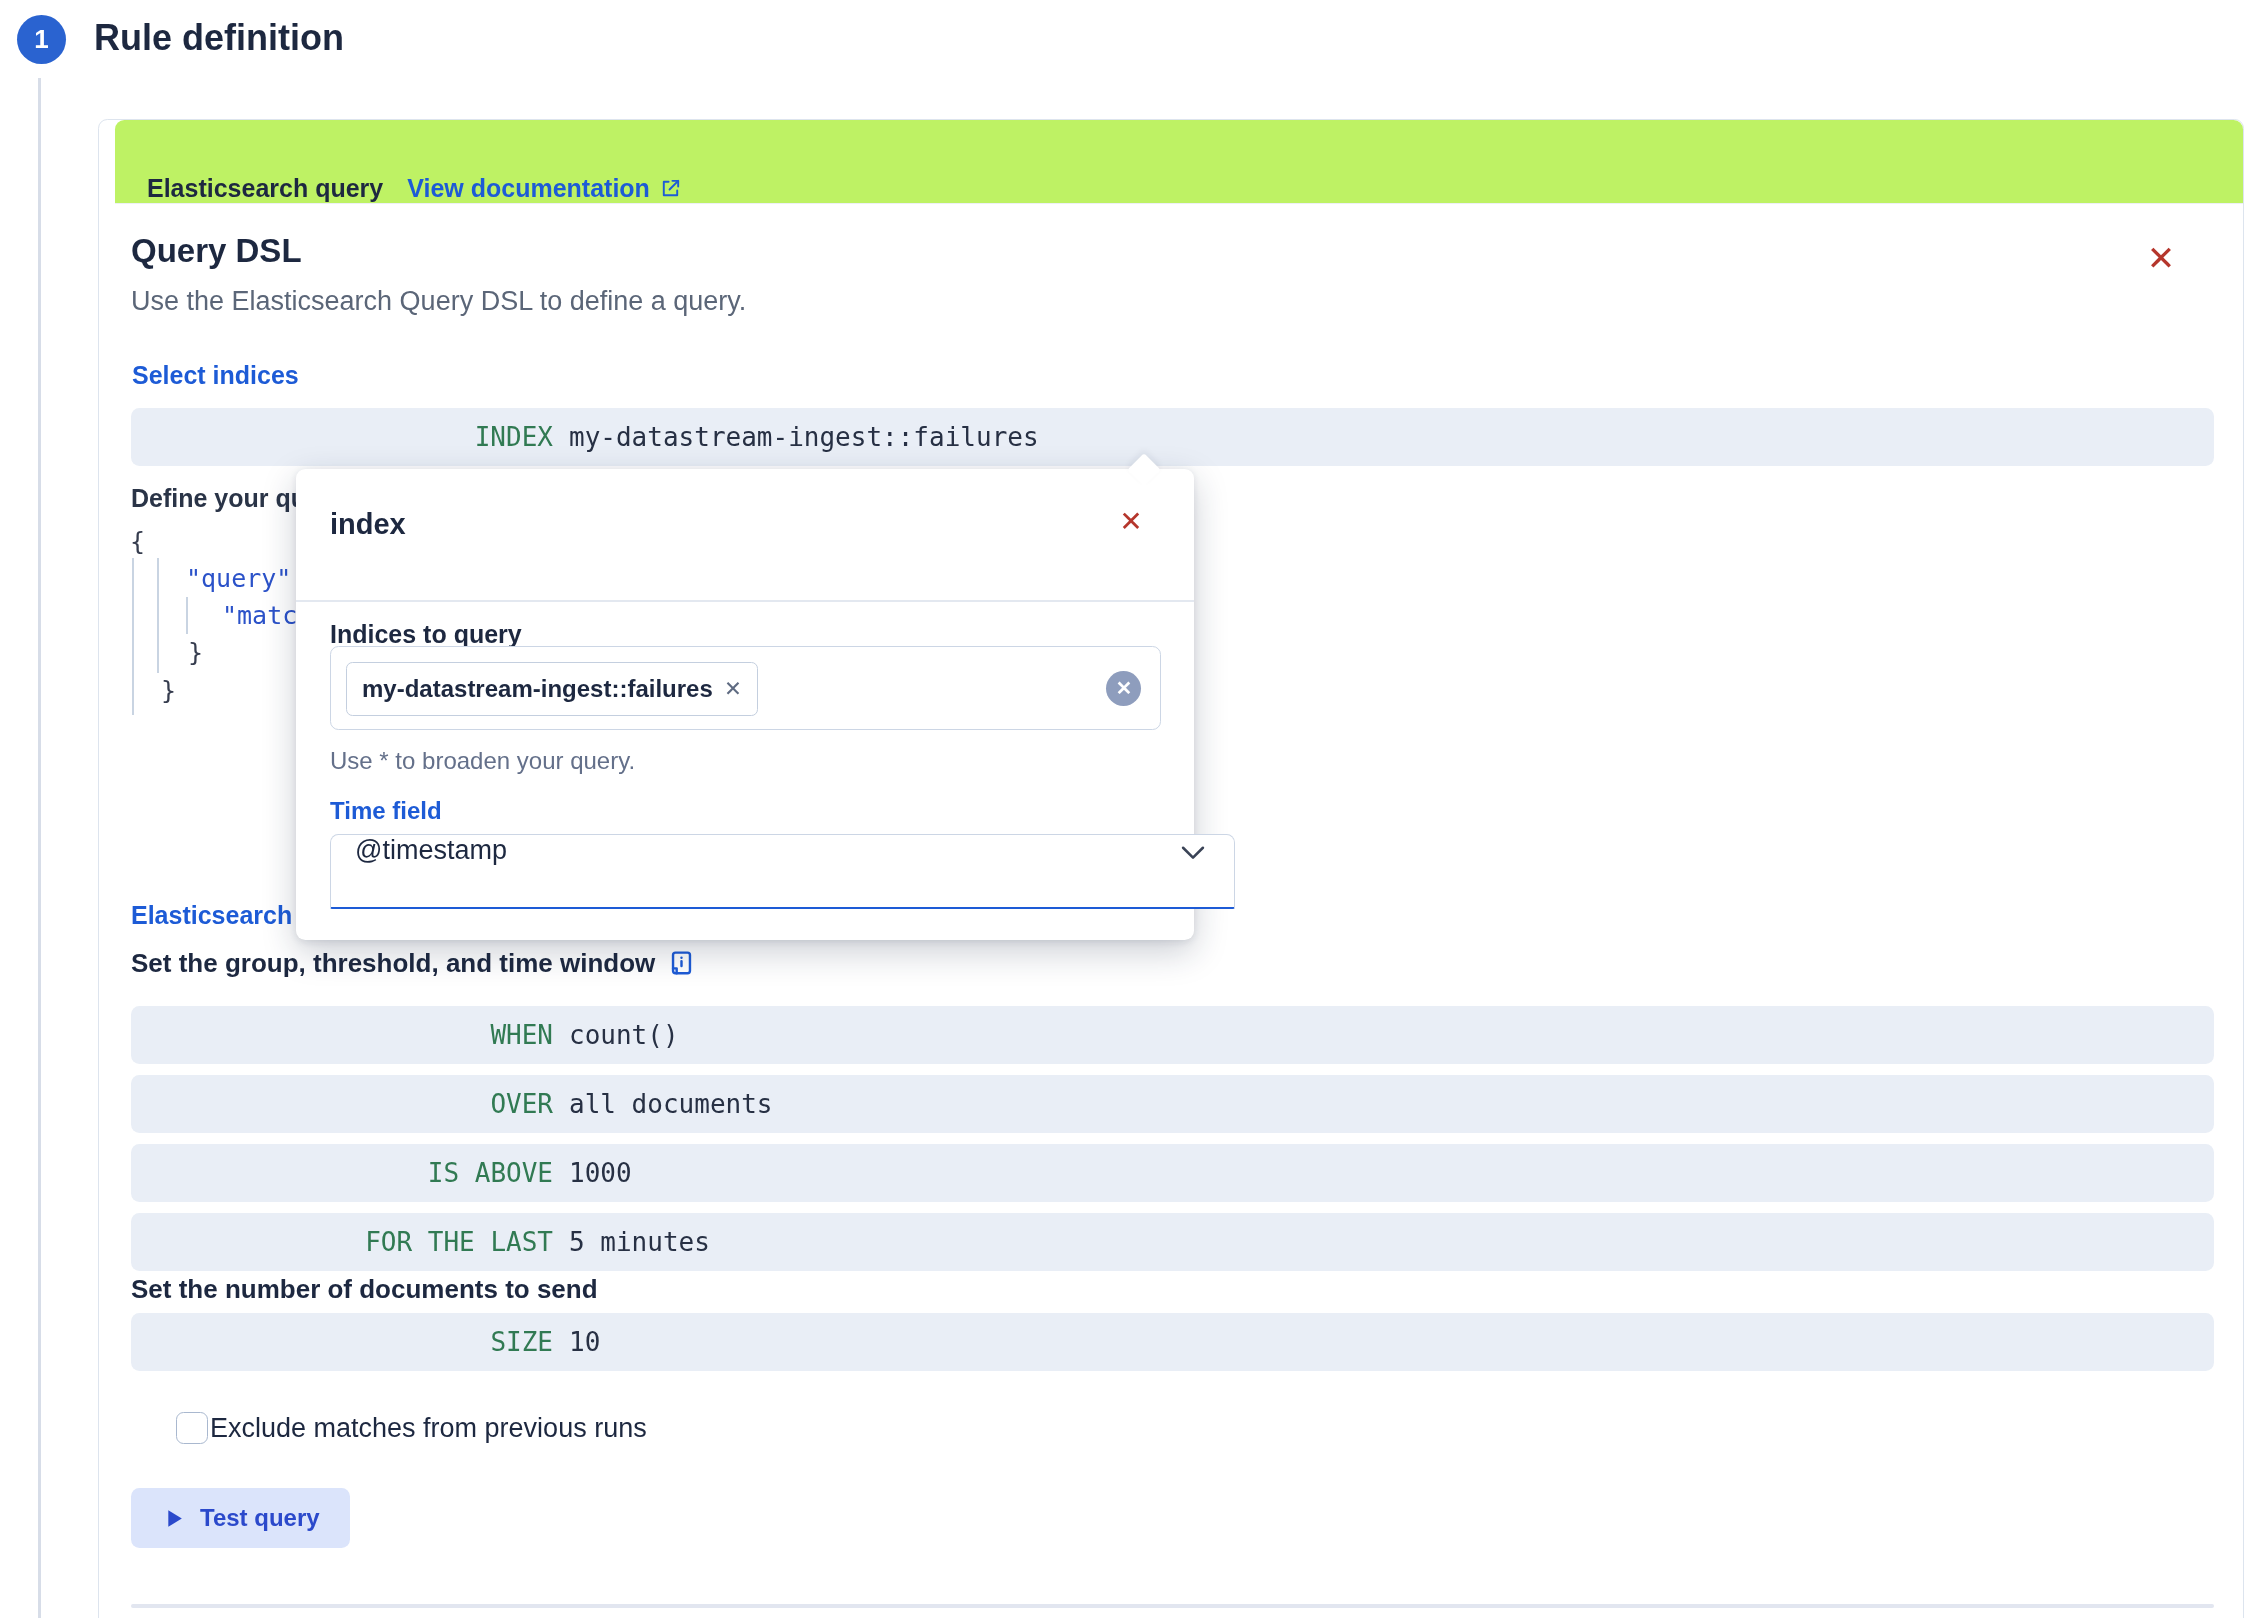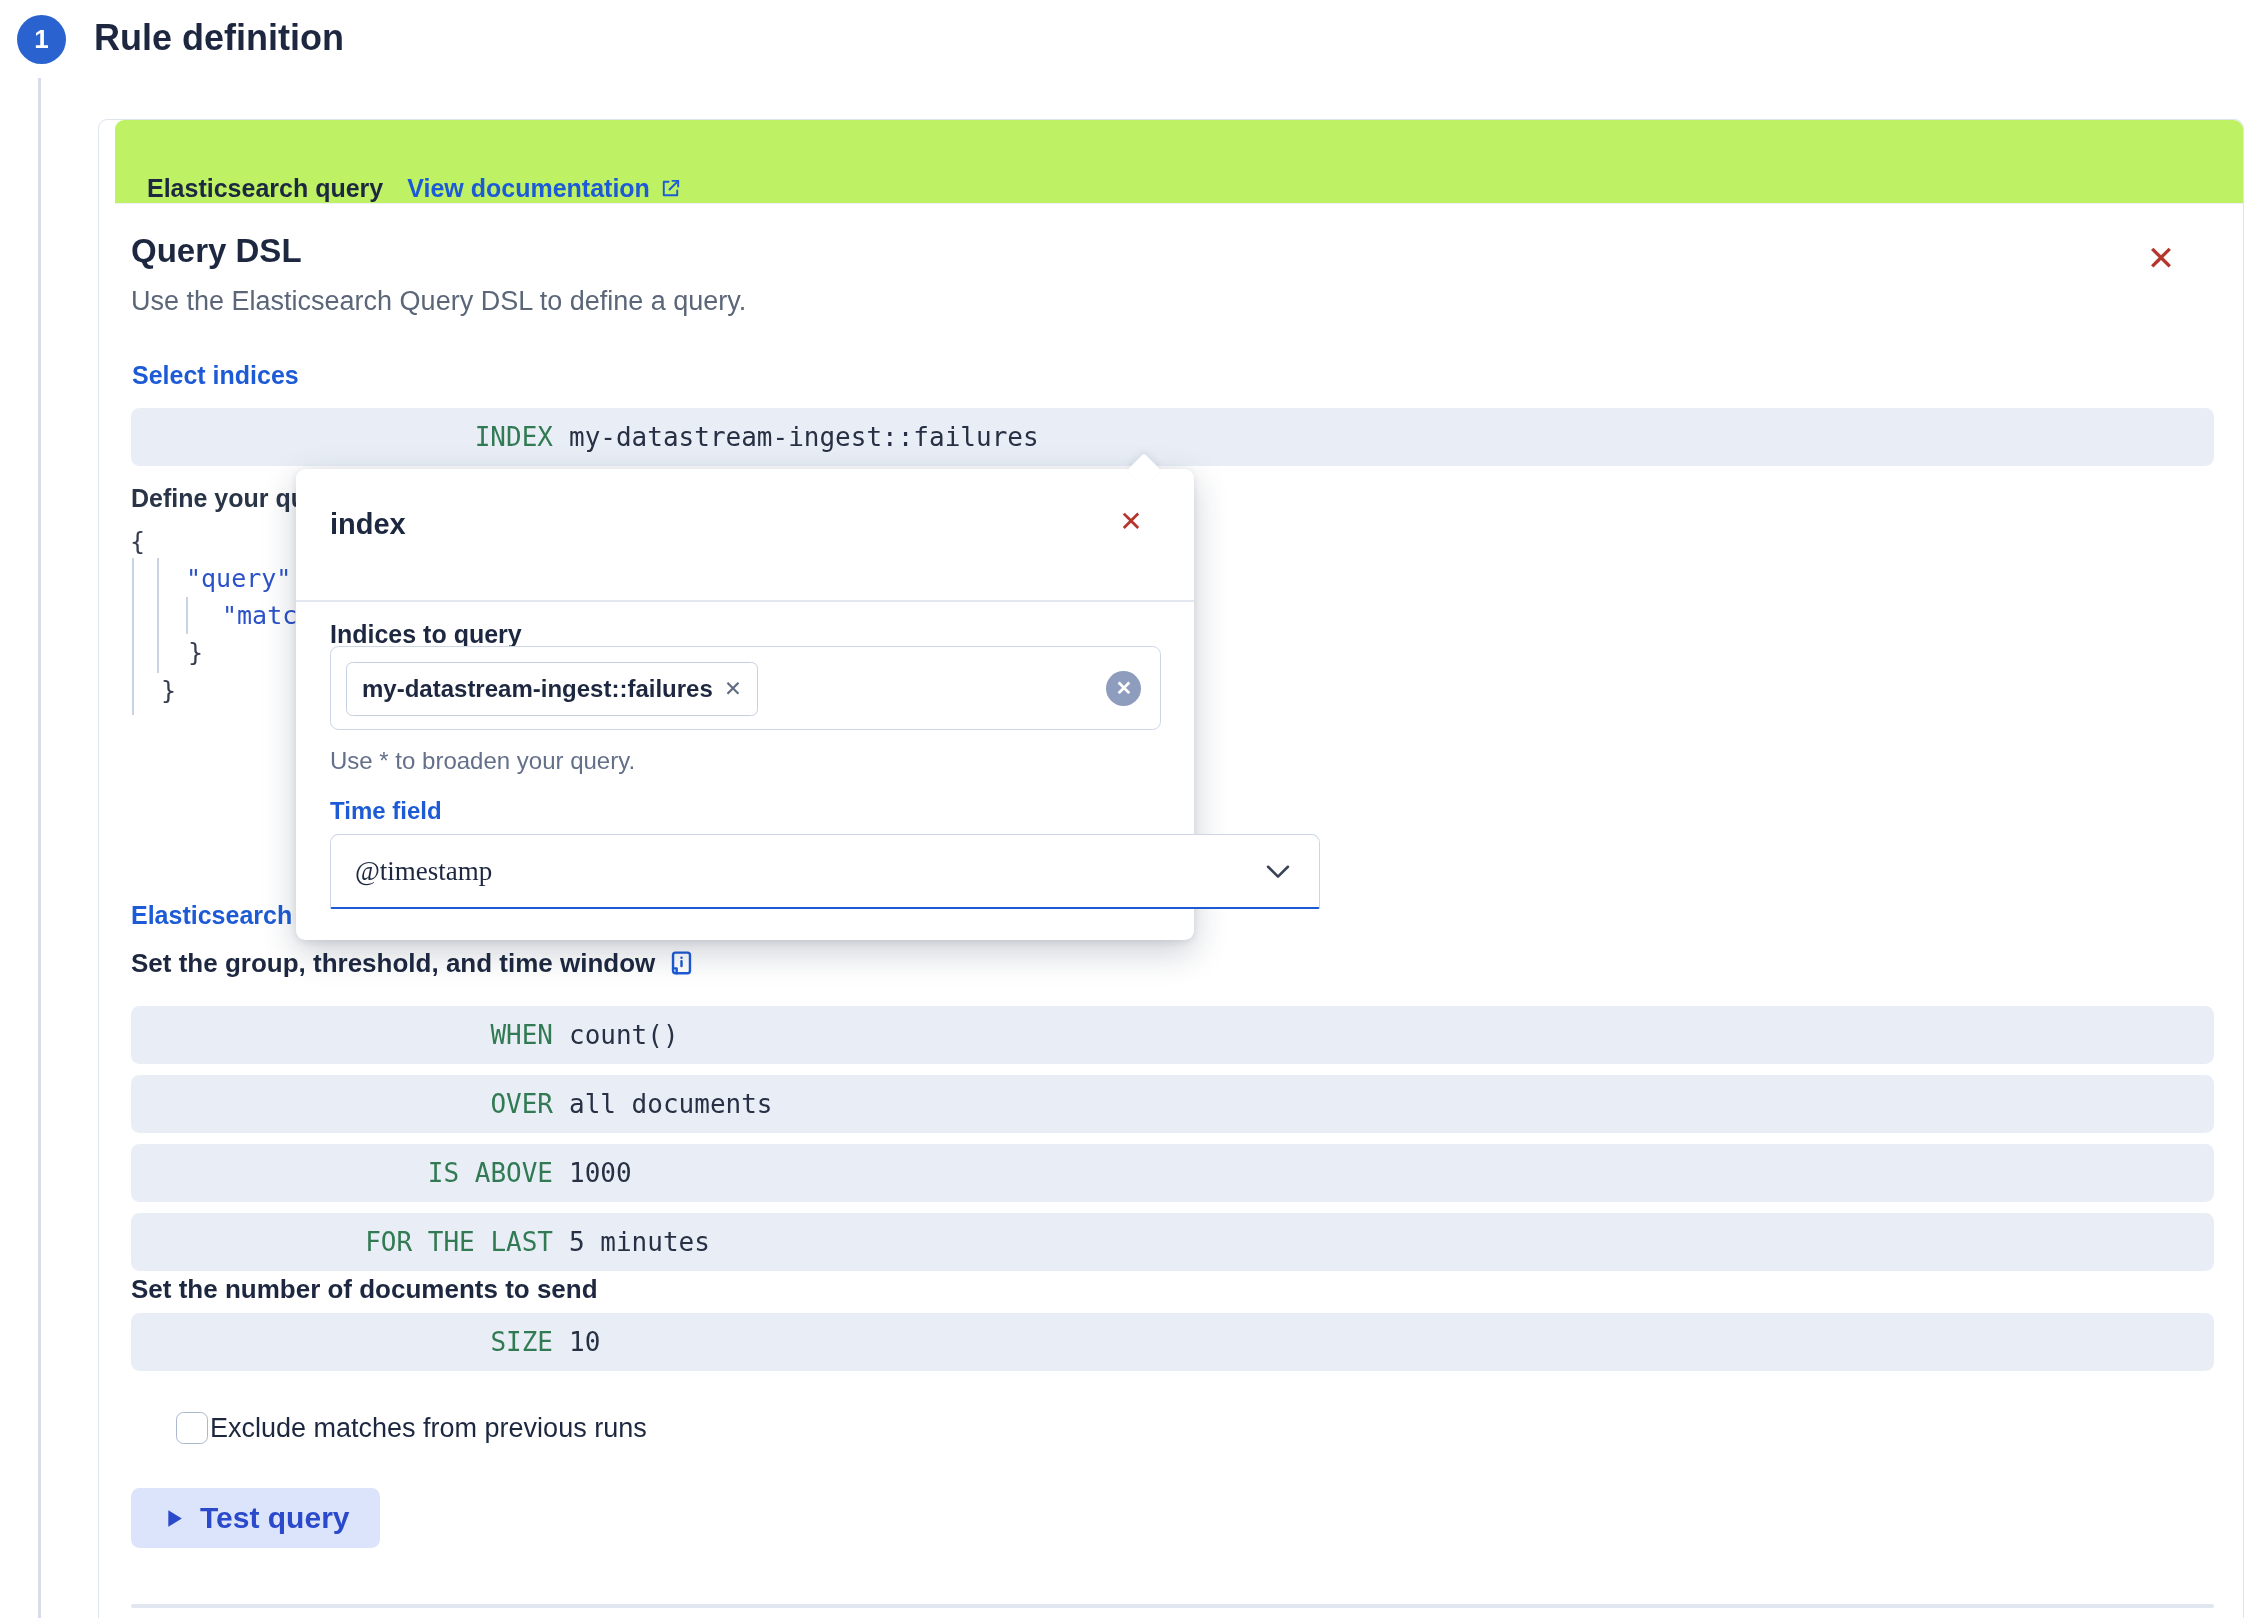--- a/index.html
+++ b/index.html
@@ -64,21 +64,21 @@
   .help-circle{width:28px;height:28px;border:1.9px solid #6a7890;border-radius:50%;color:#6a7890;
                font-size:18.6px;font-weight:700;display:flex;align-items:center;justify-content:center;cursor:pointer;}
 
   .chk-row{position:absolute;left:32px;top:1292px;display:flex;align-items:center;gap:2px;cursor:pointer;margin-left:45px;}
   .chk{width:32px;height:32px;border:1.9px solid #a9b8cf;border-radius:7.5px;background:#fff;box-sizing:border-box;}
   .chk-row .lbl{font-size:27px;color:#1d2840;}
 
   .test-btn{position:absolute;left:32px;top:1368px;height:60px;border:0;border-radius:8.4px;background:#dbe4fb;
             display:flex;align-items:center;gap:14px;padding:0 30px;cursor:pointer;
             font-family:"Liberation Sans",sans-serif;}
-  .test-btn span{font-size:30px;font-weight:600;color:#2b49cb;}
+  .test-btn span{font-size:24px;font-weight:600;color:#2b49cb;}
 
   .bottom-divider{position:absolute;left:32px;top:1484px;width:2083px;height:3.7px;background:#e2e6f0;border-radius:1.9px;}
 
   
   .popover{position:absolute;left:296px;top:469px;width:898px;height:471px;background:#fff;border-radius:9.3px;
            box-shadow:0 11.2px 34px rgba(25,35,65,0.22), 0 1.9px 7.5px rgba(25,35,65,0.10);z-index:10;}
   .arrow{position:absolute;left:836px;top:-11.2px;width:24px;height:24px;background:#fff;transform:rotate(45deg);
          border-radius:3.7px;box-shadow:-2.8px -2.8px 6.5px rgba(25,35,65,0.06);}
   .pop-title{position:absolute;left:34px;top:39px;font-size:29px;font-weight:700;color:#1d2840;}
   .pop-close{position:absolute;left:811px;top:28px;width:48px;height:48px;border:0;background:transparent;
@@ -90,23 +90,23 @@
   .combo{position:absolute;left:34px;top:177px;width:831px;height:84px;border:0.9px solid #ccd6e5;border-radius:8.4px;
          background:#fff;box-sizing:border-box;cursor:text;}
   .chip{position:absolute;left:15px;top:15px;height:52px;border:0.9px solid #c4cfdf;border-radius:6.5px;background:#fff;
         display:flex;align-items:center;gap:11.2px;padding:0 15px;cursor:default;}
   .chip .chip-lbl{font-size:24px;font-weight:600;color:#1d2840;}
   .chip-x{font-size:21.4px;color:#5f6b82;cursor:pointer;}
   .clear{position:absolute;right:18.6px;top:24px;width:35px;height:35px;border-radius:50%;background:#8e9dbd;
          display:flex;align-items:center;justify-content:center;cursor:pointer;}
   .clear span{color:#fff;font-size:19.6px;font-weight:700;}
   .pop-help{position:absolute;left:34px;top:278px;font-size:24px;color:#64708a;}
-  .select{position:absolute;left:34px;top:365px;width:990px;height:75px;border:0.9px solid #ccd6e5;
+  .select{position:absolute;left:34px;top:365px;width:905px;height:75px;border:0.9px solid #ccd6e5;
           border-bottom:2.8px solid #1d5bd6;border-radius:8.4px 8.4px 1.9px 1.9px;background:#fff;box-sizing:border-box;
-          display:flex;align-items:center;justify-content:space-between;padding:0 24px;cursor:pointer;font-family:Liberation Serif, serif;}
+          display:flex;align-items:flex-start;justify-content:space-between;padding:0 24px;cursor:pointer;}
   .select .sel-val{font-size:27px;color:#1d2840;}
 </style>
 </head>
 <body>
 
 <div id="root">
 
   <div class="step-circle">
     <span>1</span>
   </div>

